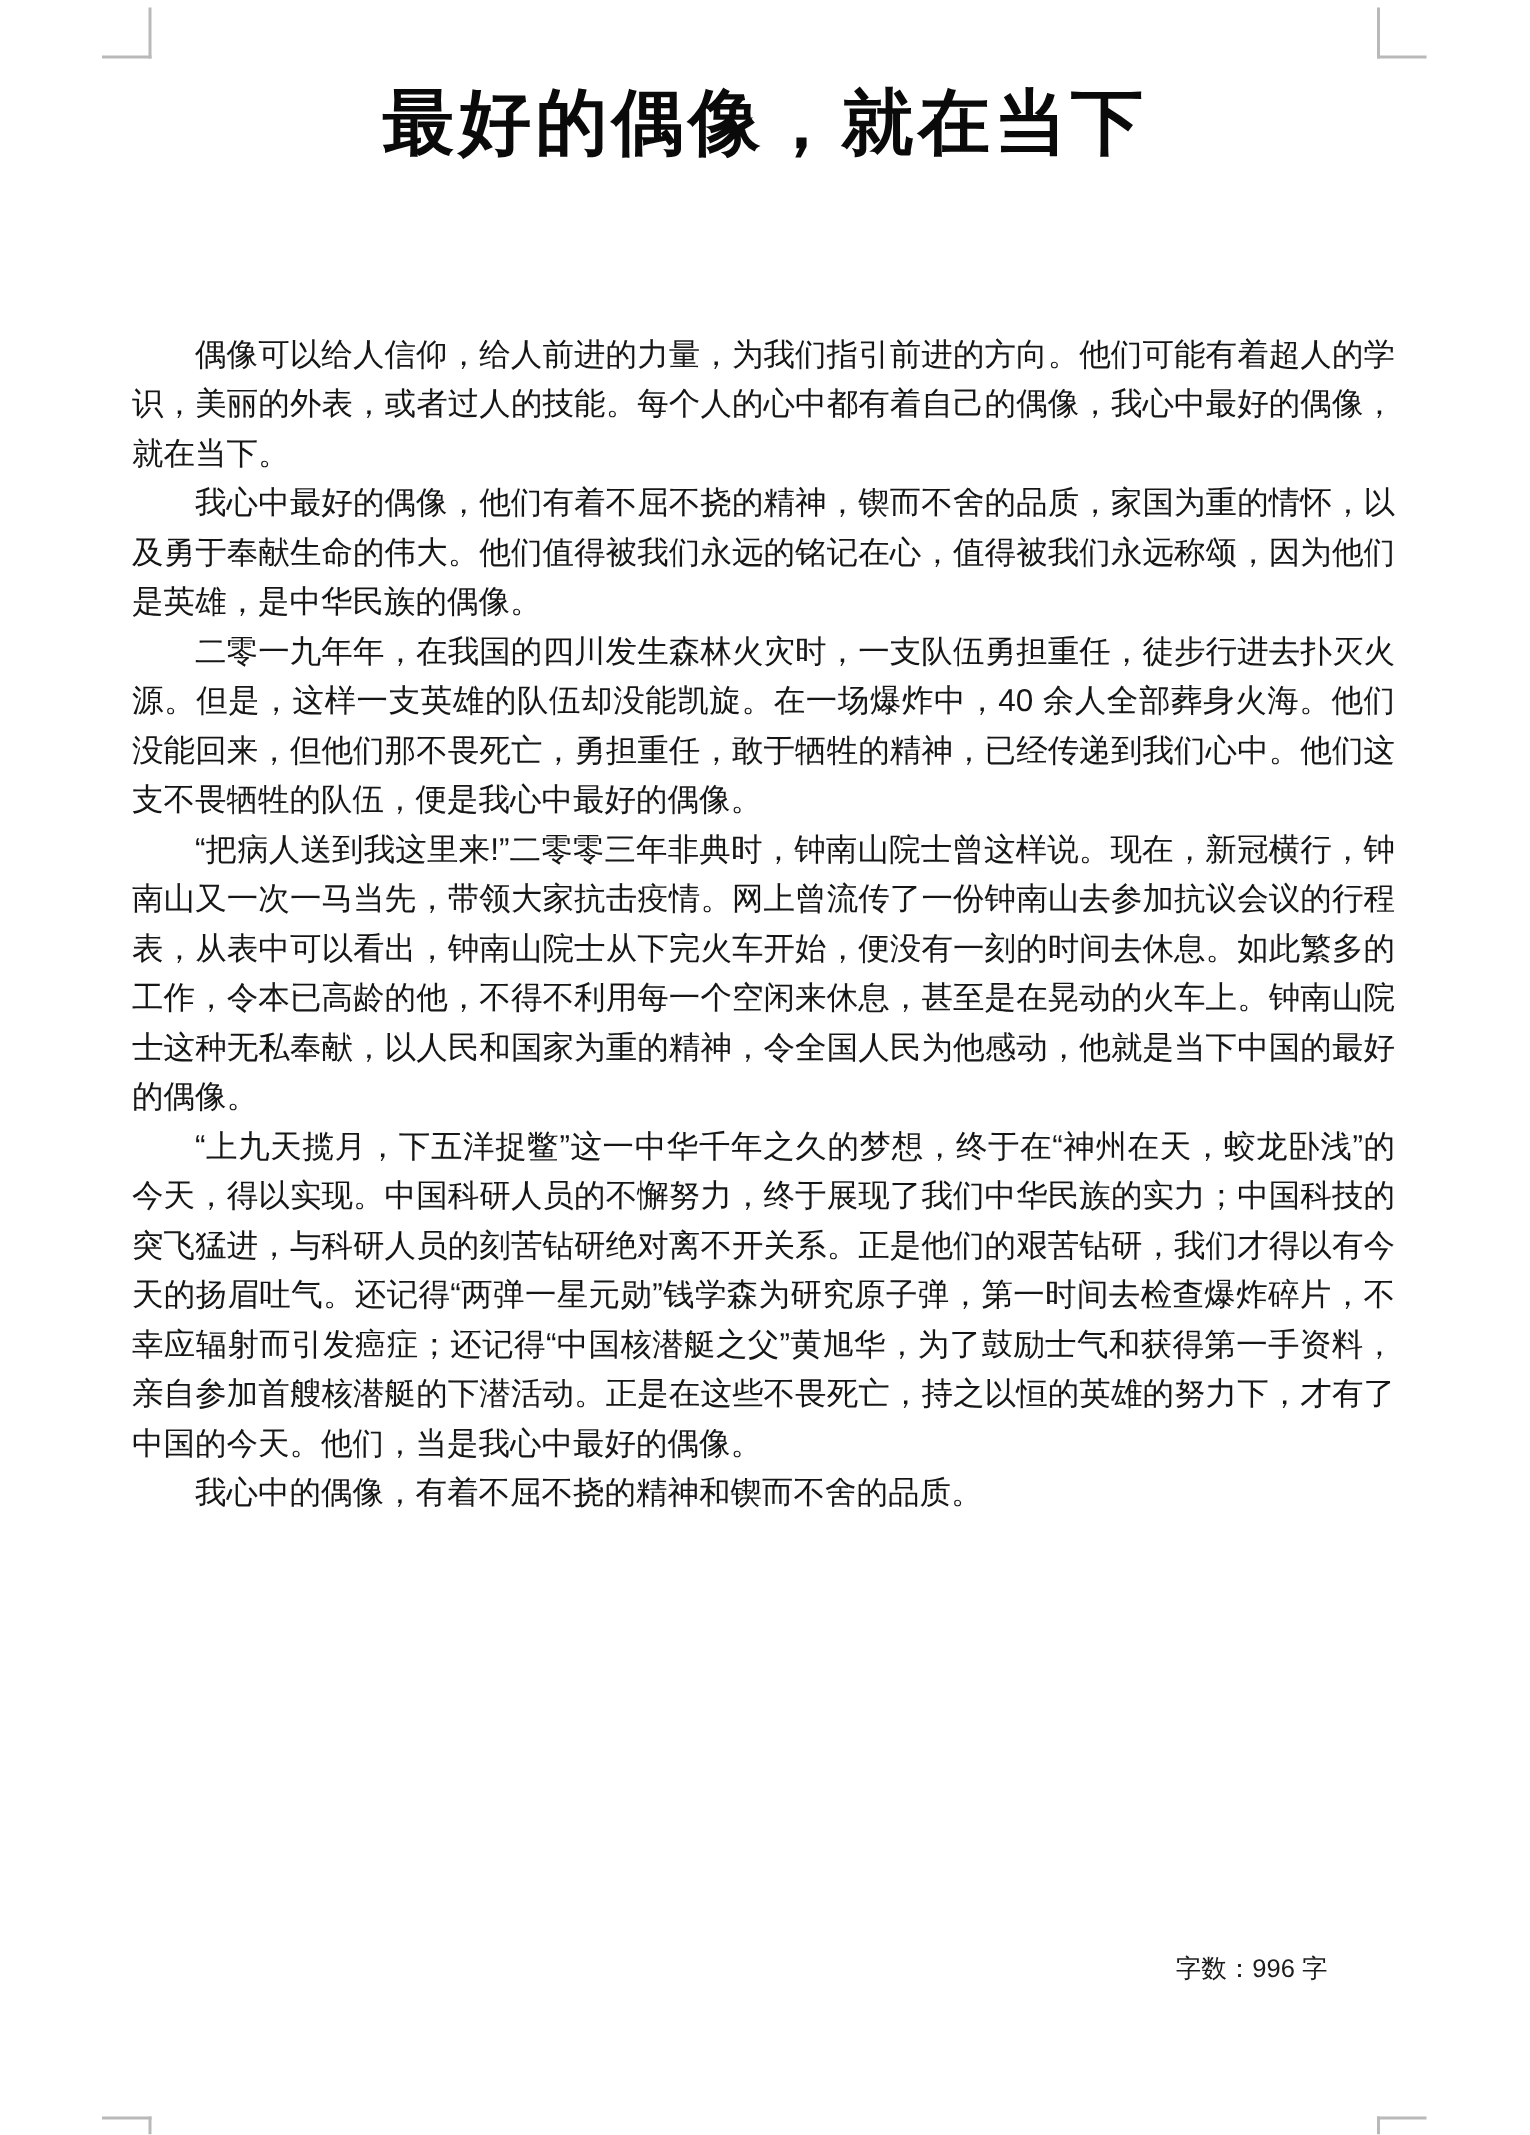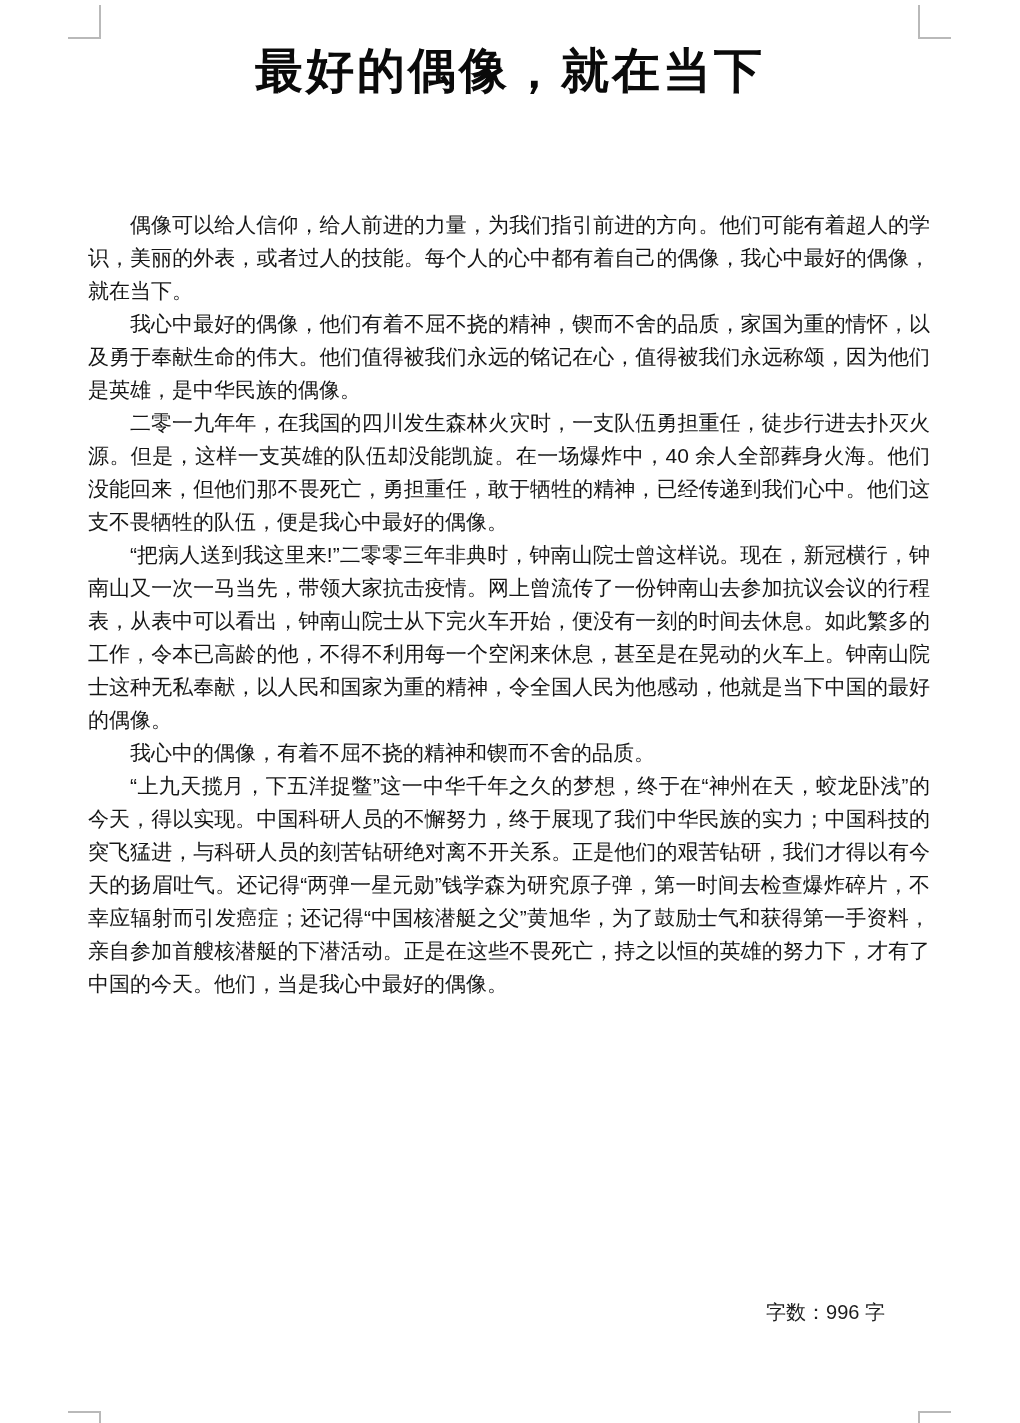--- a/index.html
+++ b/index.html
@@ -37,21 +37,21 @@
     border-top: 2px solid #b9b9b9;
   }
   .crop.br {
     left: 918px; top: 1411px; width: 31px; height: 12px;
     border-left: 2px solid #b9b9b9;
     border-top: 2px solid #b9b9b9;
   }
   
   h1.doc-title {
     margin: 0;
-    padding-top: 42px;
+    padding-top: 54px;
     text-align: center;
     font-size: 48px;
     line-height: 1.2;
     font-weight: 700;
     letter-spacing: 3px;
     color: #0a0a0a;
   }
   
   .doc-body {
     margin: 108px 0 0 88px;
@@ -64,21 +64,21 @@
     text-indent: 2em;
     text-align: justify;
     text-justify: inter-ideograph;
     word-break: break-all;
   }
   
   .word-count {
     position: absolute;
     top: 1296px;
     right: 135px;
-    font-size: 20px;
+    font-size: 17px;
     line-height: 33px;
     color: #1c1c1c;
   }
 </style>
 </head>
 <body>
 
 <div class="page">
 
   <div class="crop tl"></div>
@@ -86,19 +86,19 @@
   <div class="crop bl"></div>
   <div class="crop br"></div>
 
   <h1 class="doc-title">最好的偶像，就在当下</h1>
 
   <div class="doc-body">
       <p>偶像可以给人信仰，给人前进的力量，为我们指引前进的方向。他们可能有着超人的学识，美丽的外表，或者过人的技能。每个人的心中都有着自己的偶像，我心中最好的偶像，就在当下。</p>
       <p>我心中最好的偶像，他们有着不屈不挠的精神，锲而不舍的品质，家国为重的情怀，以及勇于奉献生命的伟大。他们值得被我们永远的铭记在心，值得被我们永远称颂，因为他们是英雄，是中华民族的偶像。</p>
       <p>二零一九年年，在我国的四川发生森林火灾时，一支队伍勇担重任，徒步行进去扑灭火源。但是，这样一支英雄的队伍却没能凯旋。在一场爆炸中，40 余人全部葬身火海。他们没能回来，但他们那不畏死亡，勇担重任，敢于牺牲的精神，已经传递到我们心中。他们这支不畏牺牲的队伍，便是我心中最好的偶像。</p>
       <p>“把病人送到我这里来!”二零零三年非典时，钟南山院士曾这样说。现在，新冠横行，钟南山又一次一马当先，带领大家抗击疫情。网上曾流传了一份钟南山去参加抗议会议的行程表，从表中可以看出，钟南山院士从下完火车开始，便没有一刻的时间去休息。如此繁多的工作，令本已高龄的他，不得不利用每一个空闲来休息，甚至是在晃动的火车上。钟南山院士这种无私奉献，以人民和国家为重的精神，令全国人民为他感动，他就是当下中国的最好的偶像。</p>
+      <p>“上九天揽月，下五洋捉鳖”这一中华千年之久的梦想，终于在“神州在天，蛟龙卧浅”的今天，得以实现。中国科研人员的不懈努力，终于展现了我们中华民族的实力；中国科技的突飞猛进，与科研人员的刻苦钻研绝对离不开关系。正是他们的艰苦钻研，我们才得以有今天的扬眉吐气。还记得“两弹一星元勋”钱学森为研究原子弹，第一时间去检查爆炸碎片，不幸应辐射而引发癌症；还记得“中国核潜艇之父”黄旭华，为了鼓励士气和获得第一手资料，亲自参加首艘核潜艇的下潜活动。正是在这些不畏死亡，持之以恒的英雄的努力下，才有了中国的今天。他们，当是我心中最好的偶像。</p>
       <p>我心中的偶像，有着不屈不挠的精神和锲而不舍的品质。</p>
-      <p>“上九天揽月，下五洋捉鳖”这一中华千年之久的梦想，终于在“神州在天，蛟龙卧浅”的今天，得以实现。中国科研人员的不懈努力，终于展现了我们中华民族的实力；中国科技的突飞猛进，与科研人员的刻苦钻研绝对离不开关系。正是他们的艰苦钻研，我们才得以有今天的扬眉吐气。还记得“两弹一星元勋”钱学森为研究原子弹，第一时间去检查爆炸碎片，不幸应辐射而引发癌症；还记得“中国核潜艇之父”黄旭华，为了鼓励士气和获得第一手资料，亲自参加首艘核潜艇的下潜活动。正是在这些不畏死亡，持之以恒的英雄的努力下，才有了中国的今天。他们，当是我心中最好的偶像。</p>
     </div>
 
   <div class="word-count">字数：996 字</div>
 
 </div>
 
 </body></html>

